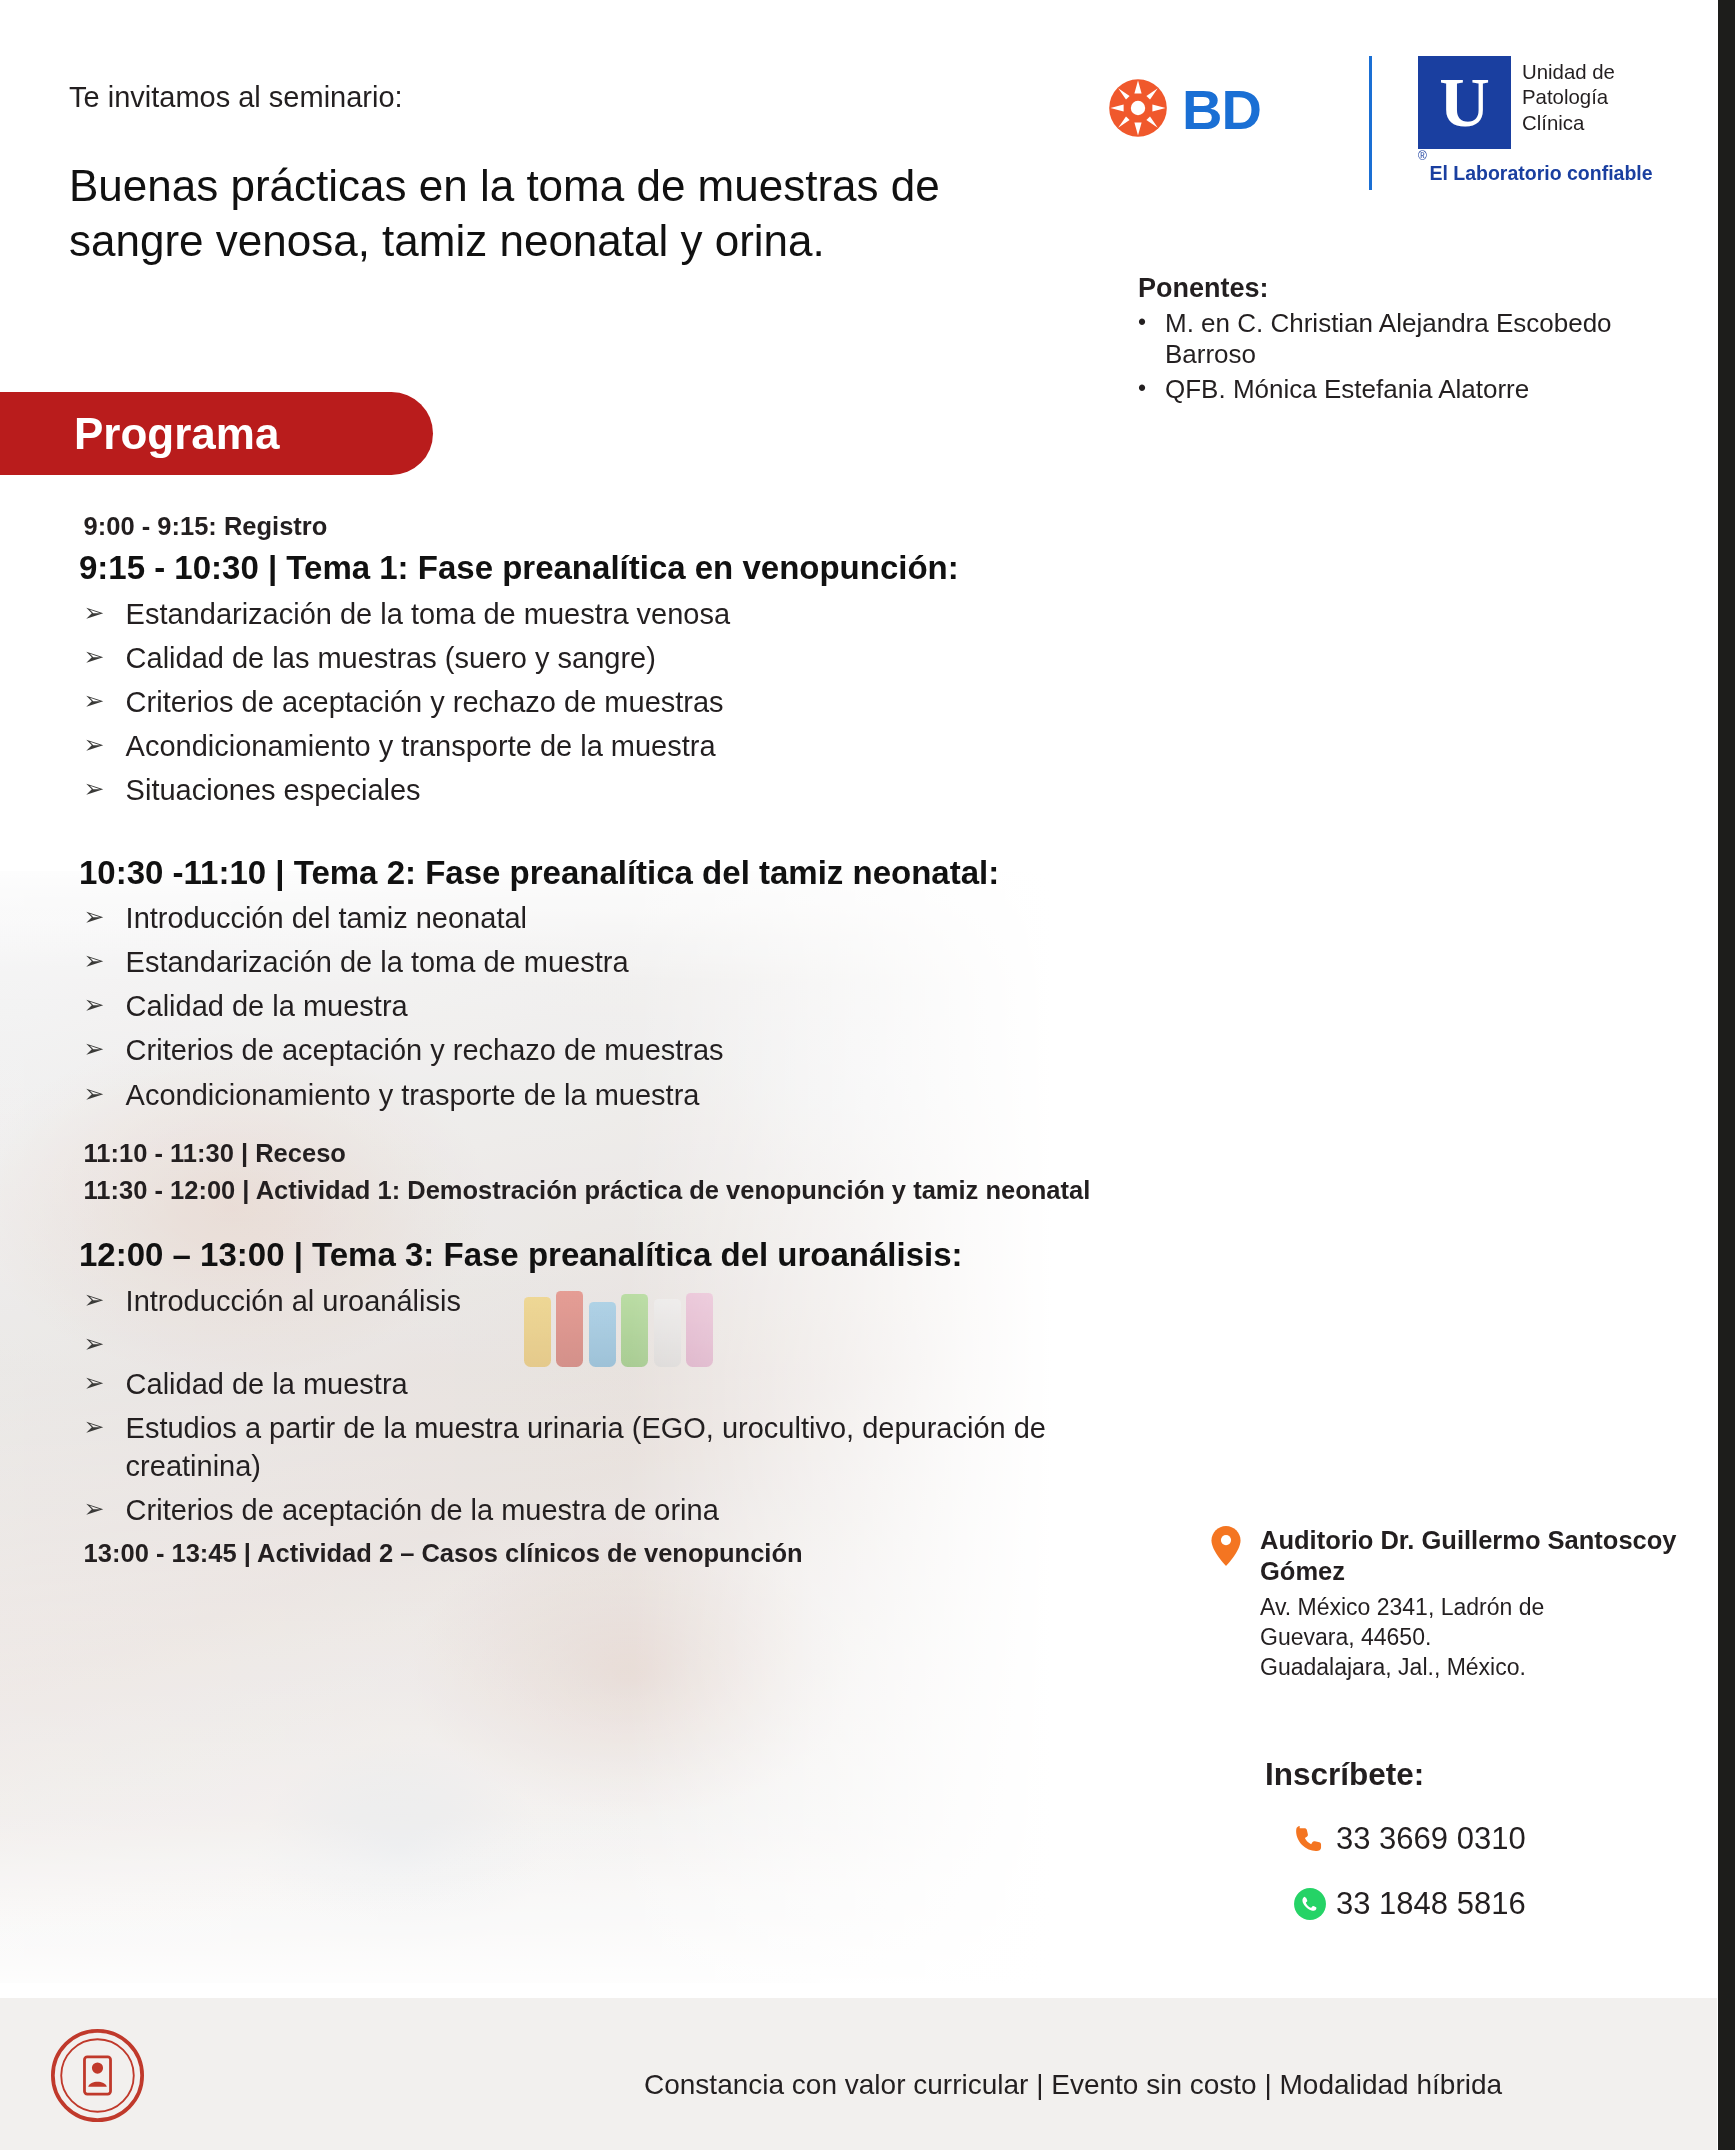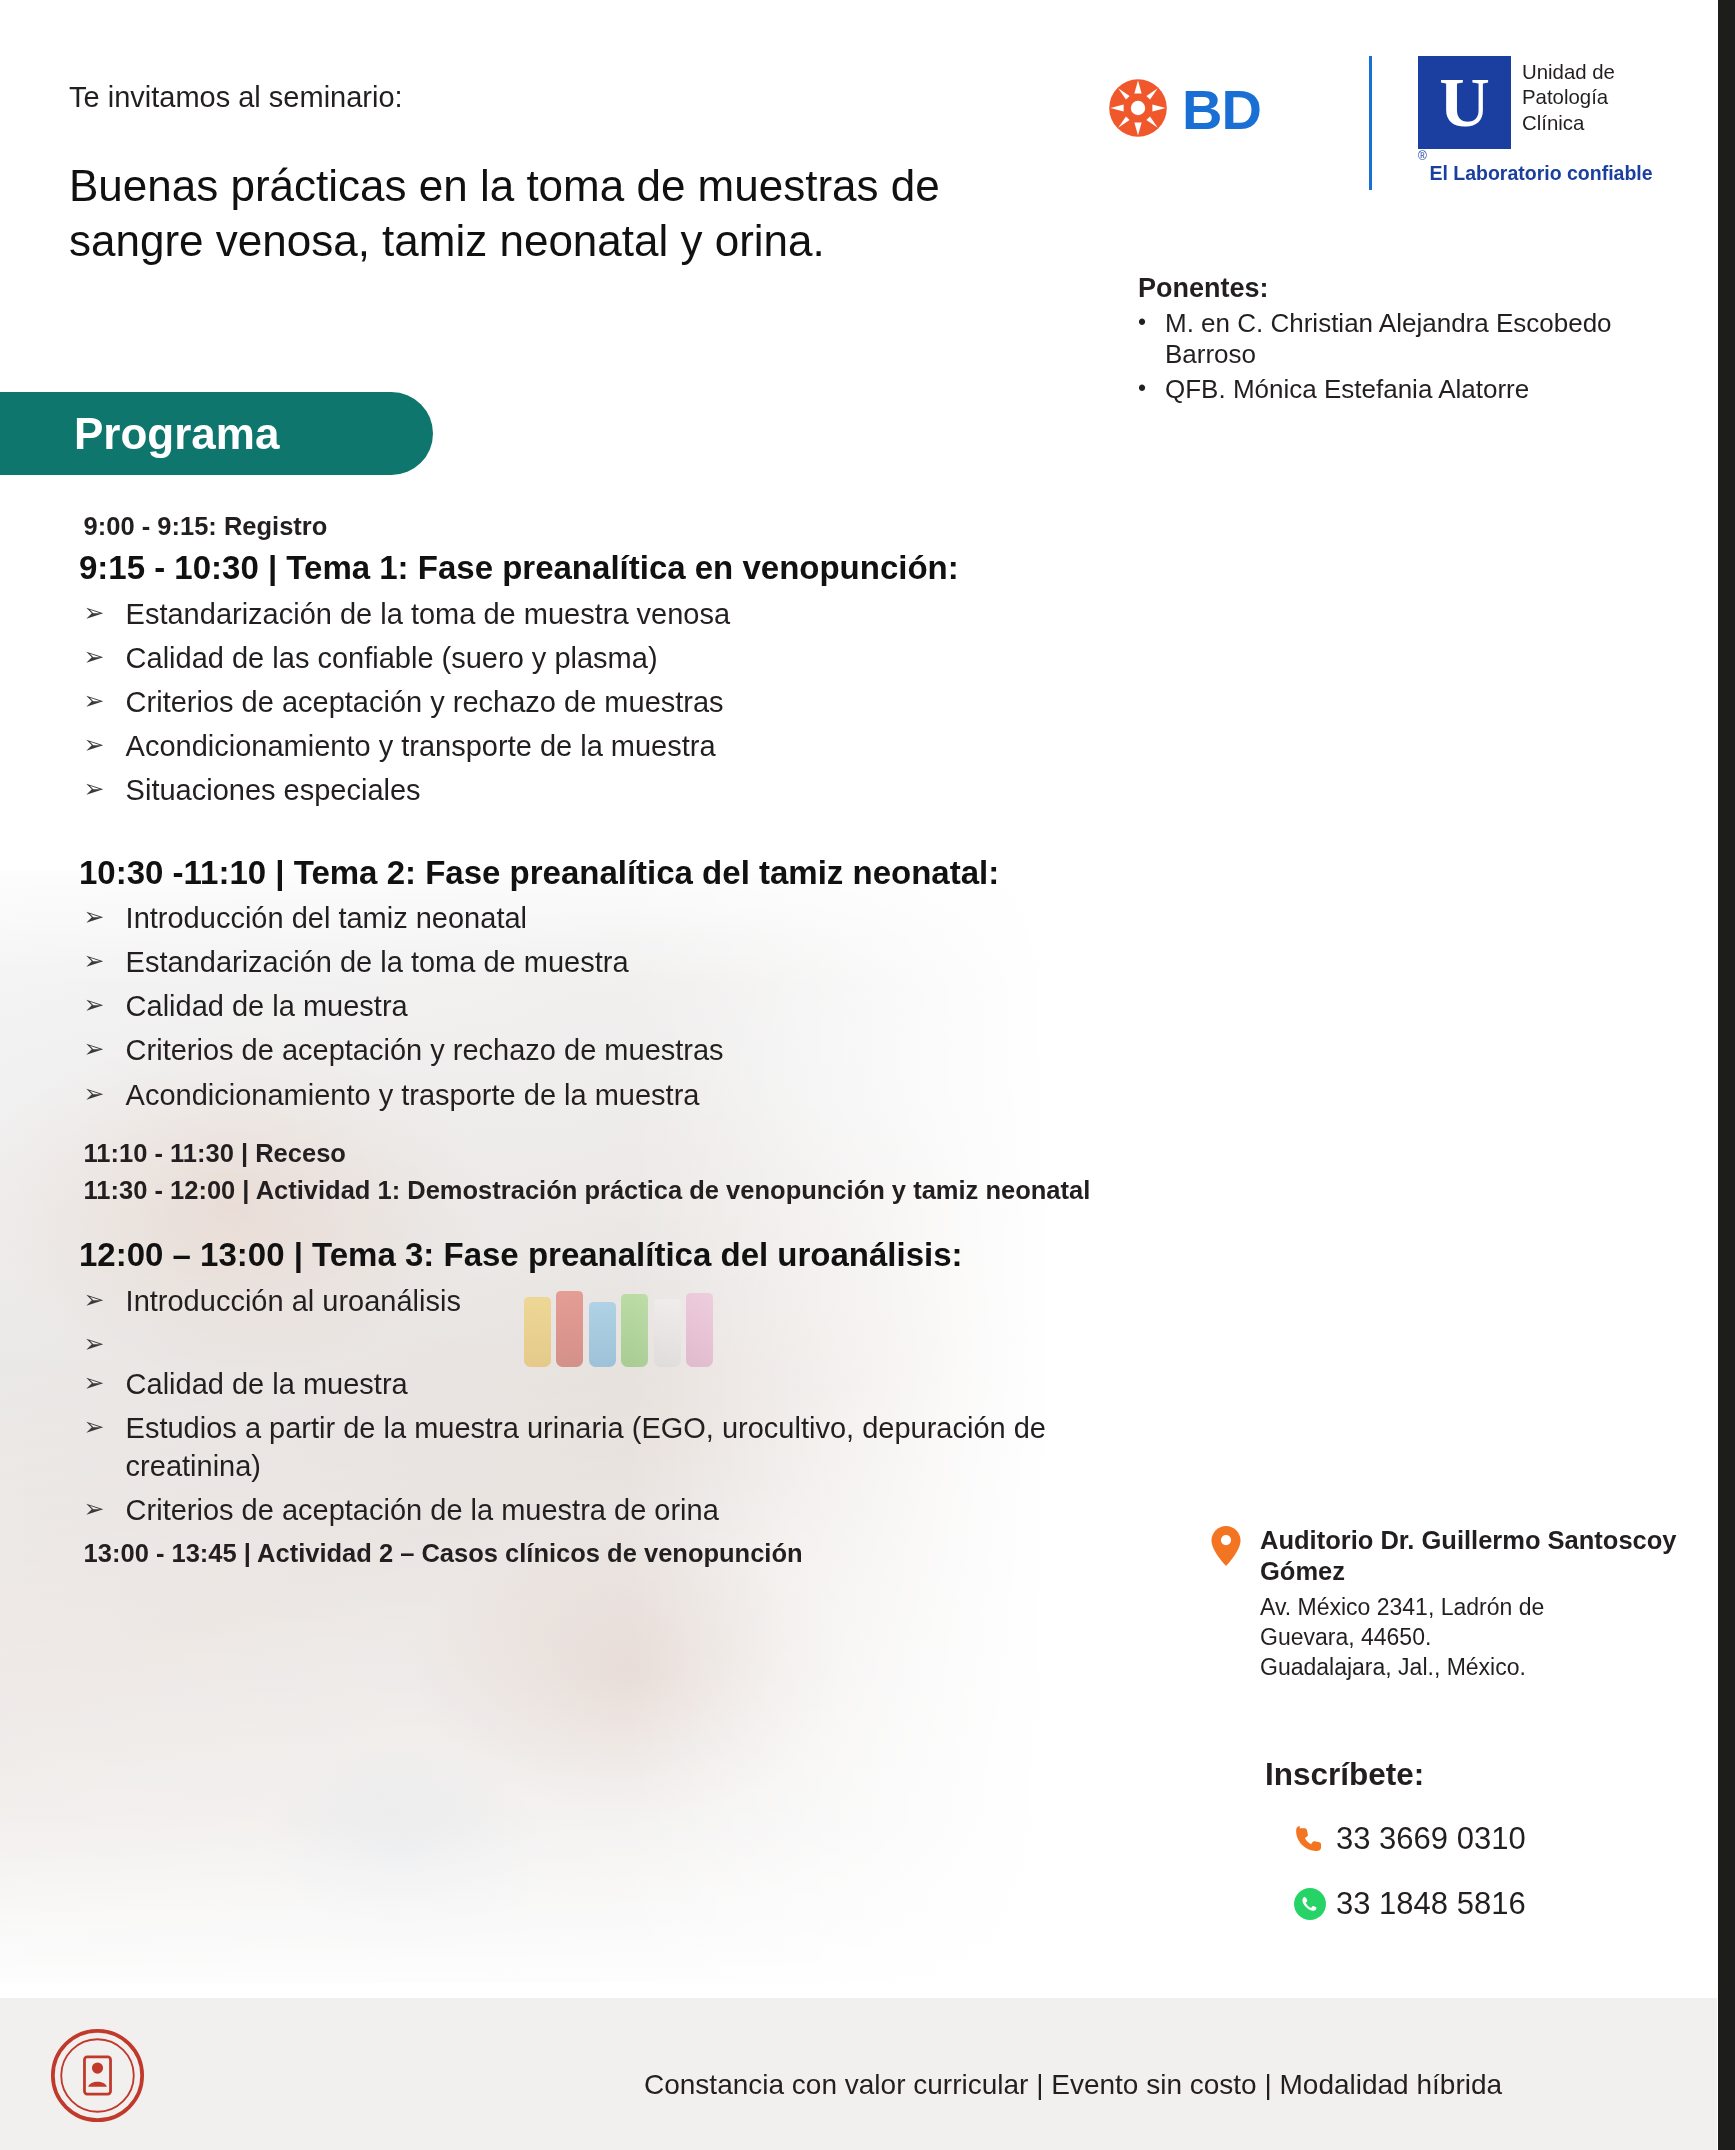--- a/index.html
+++ b/index.html
@@ -206,21 +206,21 @@
     font-size: 23px;
   }
 
   
   .programa-pill {
     position: absolute;
     left: 0;
     top: 392px;
     width: 433px;
     height: 83px;
-    background: #0f766e;
+    background: #b91c1c;
     border-radius: 0 44px 44px 0;
     display: flex;
     align-items: center;
   }
   .programa-pill span {
     margin-left: 74px;
     color: #ffffff;
     font-size: 44px;
     font-weight: bold;
   }
@@ -408,21 +408,21 @@
       <div class="small-line">9:00 - 9:15: Registro</div>
 
       <div class="topic-head">9:15 - 10:30 | Tema 1: Fase preanalítica en venopunción:</div>
       <div class="bullets">
         <div class="bullet-row">
           <div class="bullet-arrow">➢</div>
           <div>Estandarización de la toma de muestra venosa</div>
         </div>
         <div class="bullet-row">
           <div class="bullet-arrow">➢</div>
-          <div>Calidad de las confiable (suero y plasma)</div>
+          <div>Calidad de las muestras (suero y sangre)</div>
         </div>
         <div class="bullet-row">
           <div class="bullet-arrow">➢</div>
           <div>Criterios de aceptación y rechazo de muestras</div>
         </div>
         <div class="bullet-row">
           <div class="bullet-arrow">➢</div>
           <div>Acondicionamiento y transporte de la muestra</div>
         </div>
         <div class="bullet-row">

